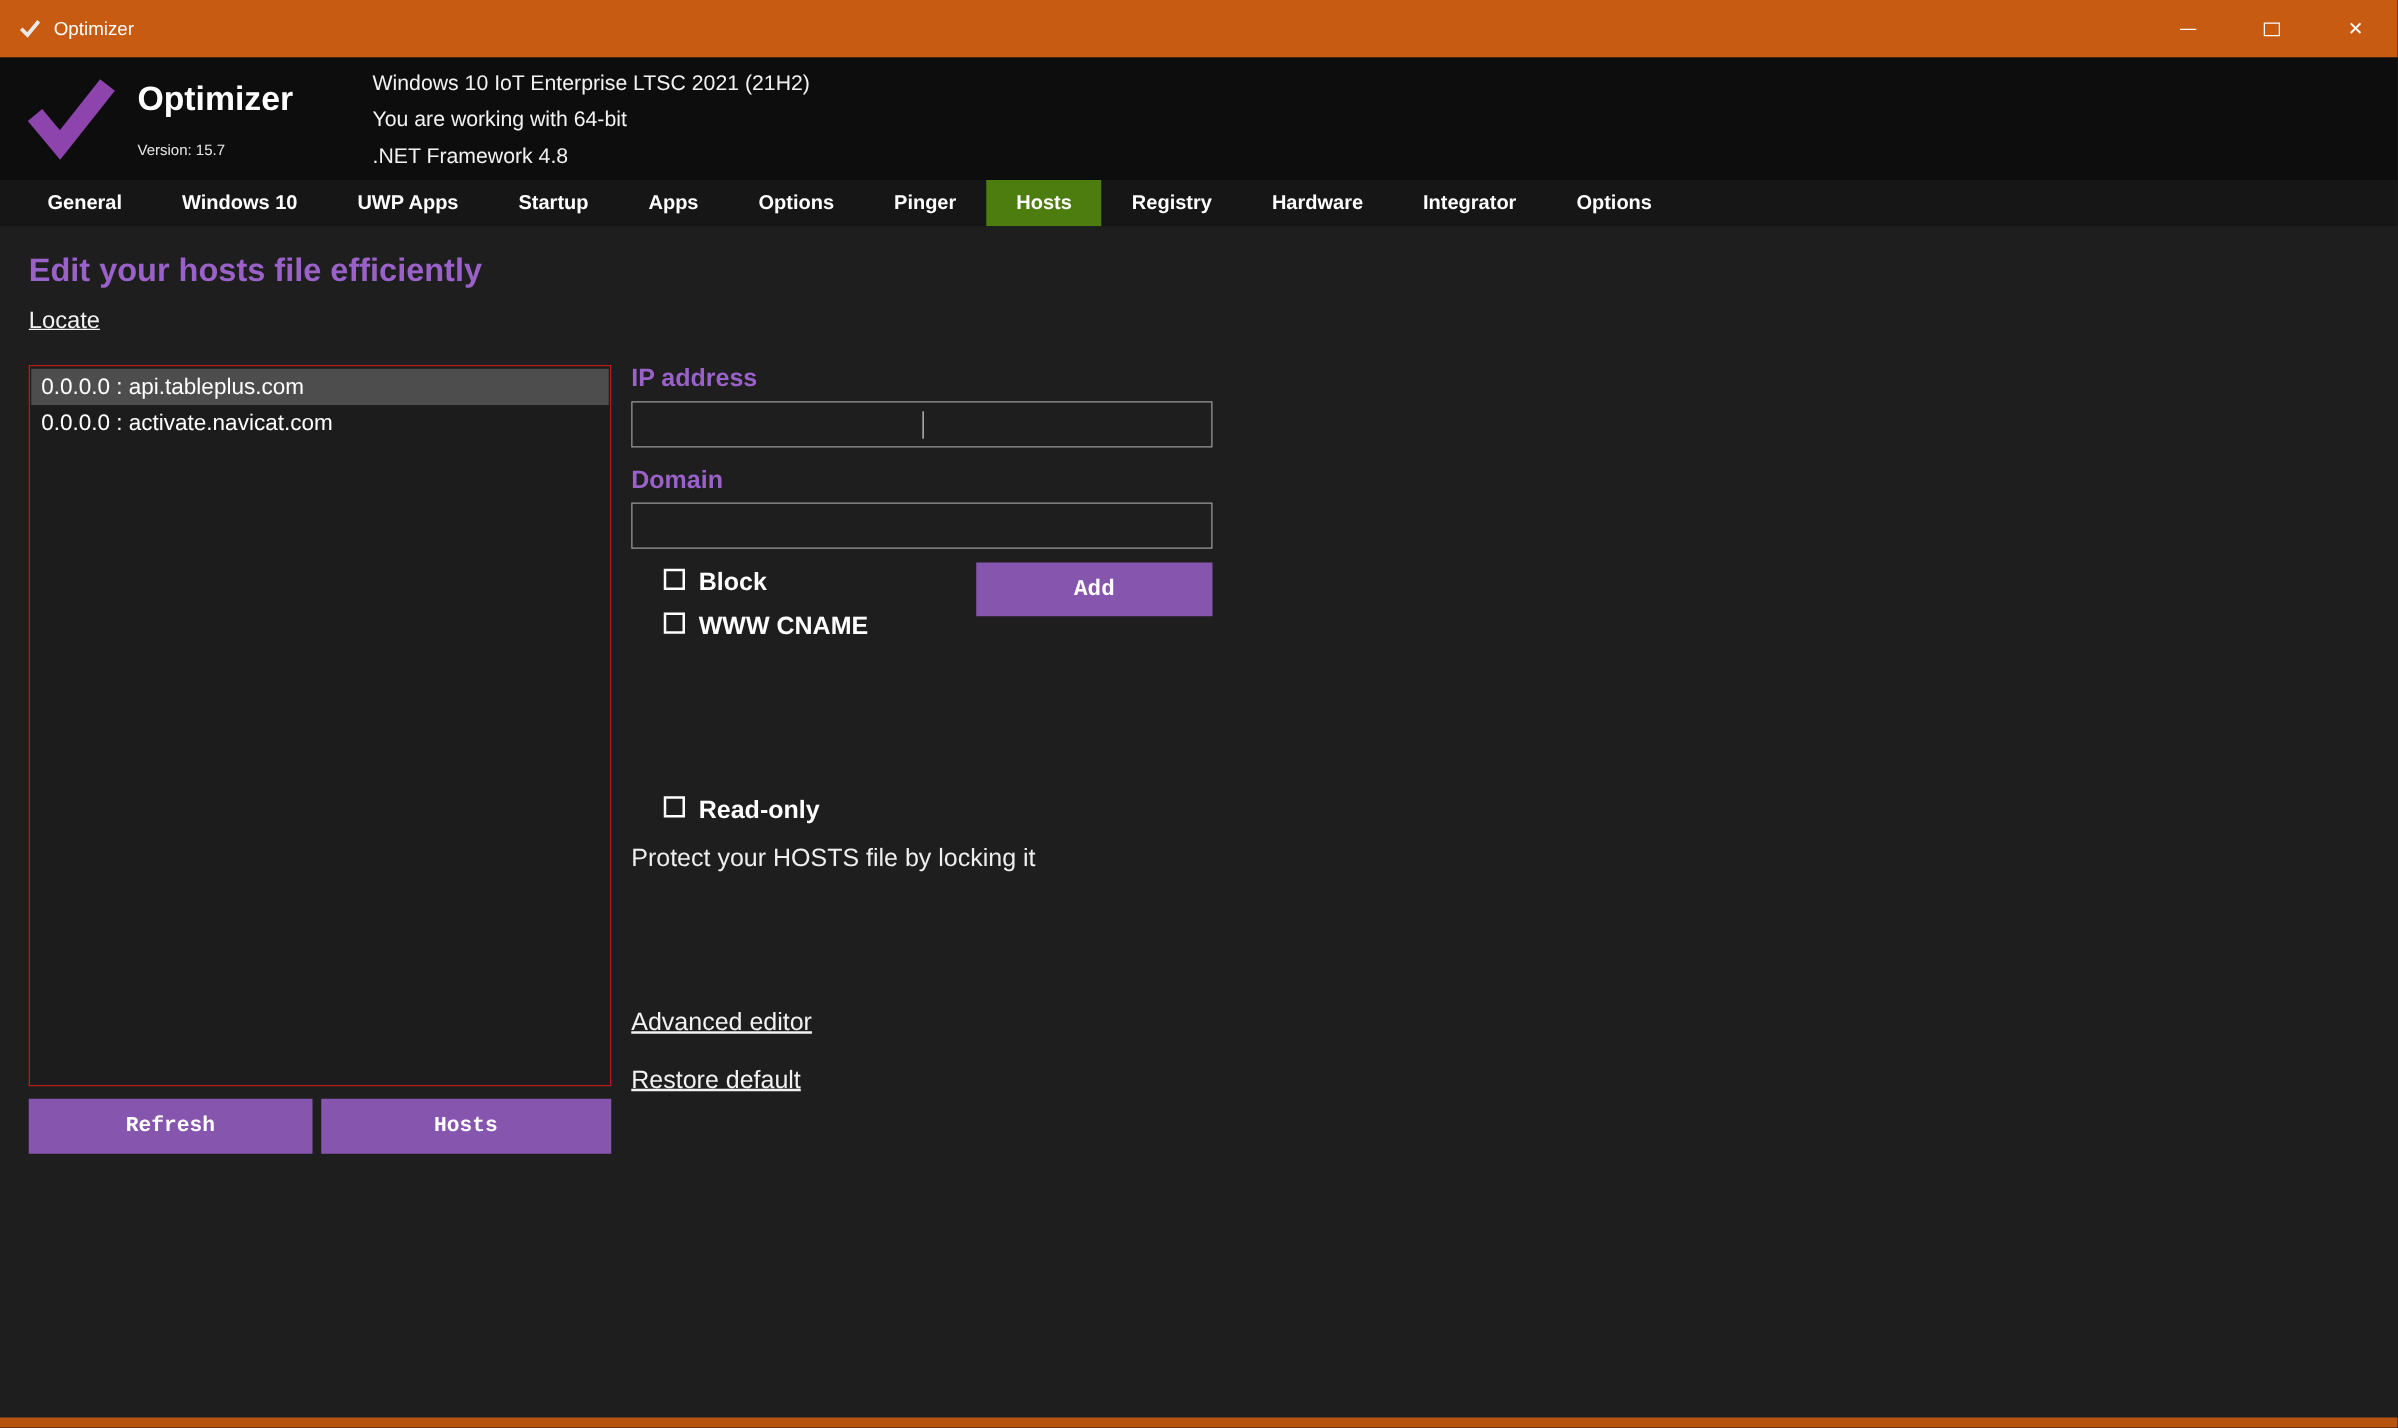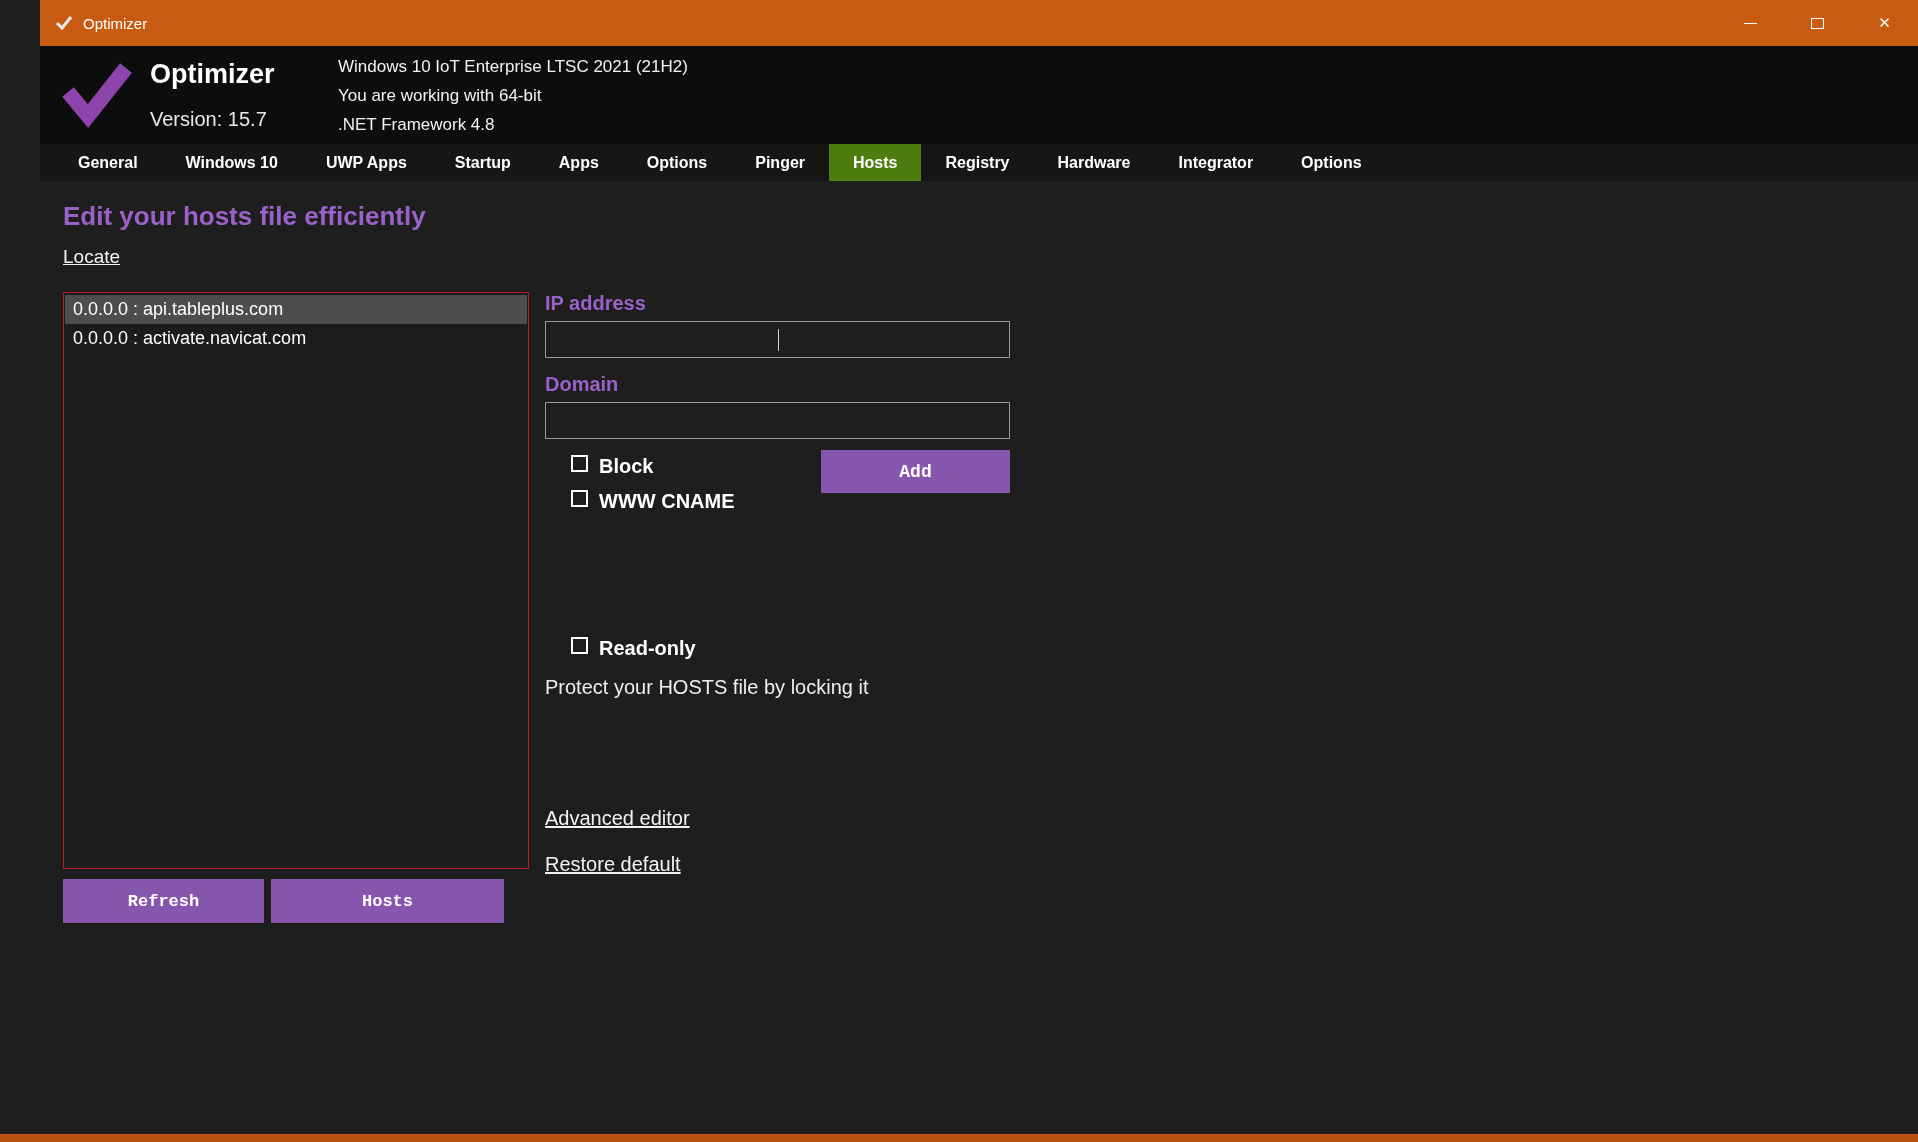--- a/index.html
+++ b/index.html
@@ -3,21 +3,21 @@
 <meta charset="utf-8">
 <style>
   * { margin:0; padding:0; box-sizing:border-box; }
   html, body { width:1918px; height:1142px; }
   body {
     font-family:"Liberation Sans", sans-serif;
     background:#1e1e1e;
     color:#ffffff;
     overflow:hidden;
   }
-  .window { width:100%; height:100%; display:flex; flex-direction:column; position:relative;padding-left:40px; }
+  .window { width:100%; height:100%; display:flex; flex-direction:column; position:relative; }
 
   
   .titlebar {
     height:46px; background:#c75b12; flex:none;
     display:flex; align-items:center; padding-left:14px;
   }
   .titlebar-icon { width:20px; height:20px; margin-right:9px; display:flex; align-items:center; }
   .titlebar-title { font-size:15px; color:#ffffff; }
   .window-controls { margin-left:auto; display:flex; height:100%; }
   .win-btn {
@@ -29,21 +29,21 @@
   .close-glyph { font-size:15px; color:#ffffff; }
 
   
   .header {
     height:98px; background:#0d0d0d; flex:none;
     display:flex; align-items:center; padding-left:20px;
   }
   .logo { width:74px; height:66px; flex:none; }
   .brand { margin-left:16px; width:150px; }
   .app-name { font-size:27px; font-weight:bold; color:#ffffff; }
-  .version { font-size:20px; color:#e8e8e8; margin-top:18px; }
+  .version { font-size:12px; color:#e8e8e8; margin-top:18px; }
   .sysinfo { margin-left:38px; font-size:17px; color:#f2f2f2; line-height:29px; }
 
   
   .tabbar {
     height:37px; background:#161616; flex:none;
     display:flex; align-items:stretch; padding-left:14px;
   }
   .tab {
     display:flex; align-items:center; padding:0 24px;
     font-size:16px; font-weight:600; color:#ffffff; cursor:default; white-space:nowrap;
@@ -66,21 +66,21 @@
   }
   .list-item { padding:4px 8px; white-space:nowrap; color:#ffffff; cursor:default; }
   .list-item.selected { background:#4d4d4d; }
   .left-buttons { display:flex; gap:7px; margin-top:10px; }
   .btn {
     background:#8655ad; color:#ffffff; border:none;
     font-family:Liberation Mono, monospace;
     font-size:17px; font-weight:bold; height:44px;
     display:flex; align-items:center; justify-content:center; cursor:default;
   }
-  .refresh-btn { width:201px; }
+  .refresh-btn { width:227px; }
   .delete-btn { width:233px; }
 
   .right-col { margin-left:16px; width:465px; flex:none; }
   .field-label { color:#9a62c9; font-size:20px; font-weight:600; }
   .input-wrap { position:relative; margin-top:6px; }
   .text-input {
     width:465px; height:37px; background:#1e1e1e; border:1px solid #9a9a9a;
     color:#ffffff; font-size:18px; padding:0 8px; text-align:center;
     font-family:"Liberation Sans", sans-serif; outline:none;
   }

